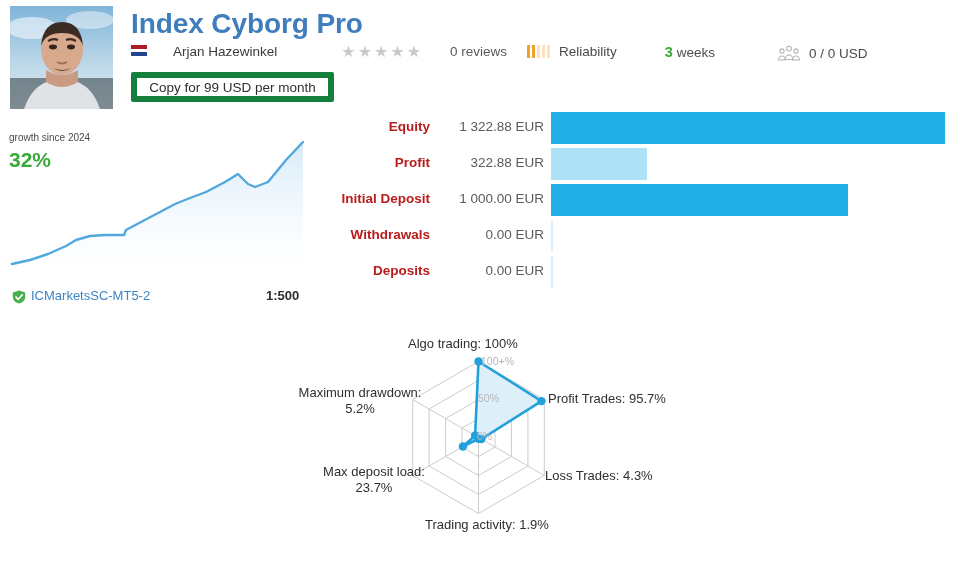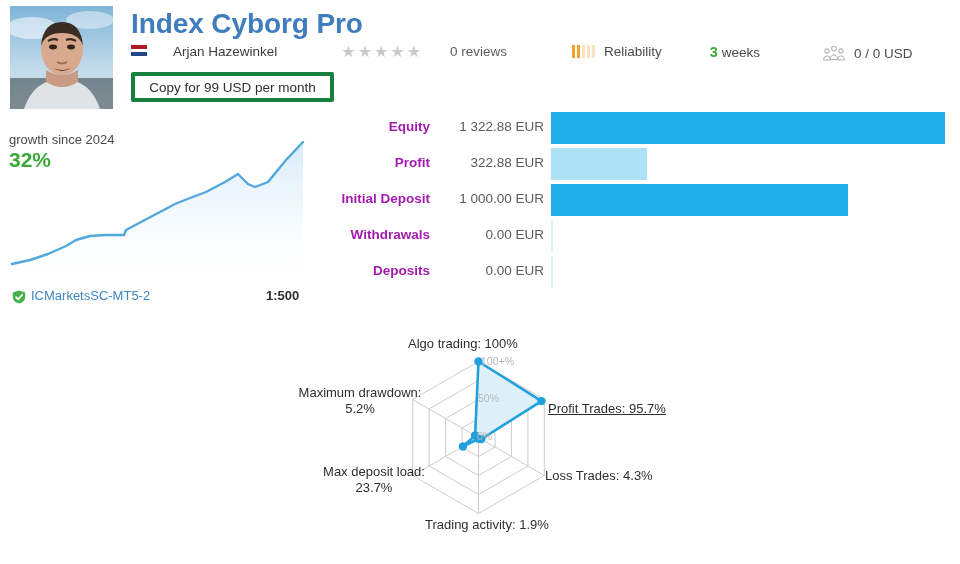--- a/index.html
+++ b/index.html
@@ -78,21 +78,20 @@
   }
   .reviews {
     margin-left: 7px;
     color: #5a5a5a;
     font-size: 13.5px;
   }
 
   .reliability-wrap {
     display: flex;
     align-items: center;
-    margin-left: 45px;
   }
   .rel-bars { display:flex; align-items:flex-end; height: 13px; }
   .rel-bars i {
     width: 3px; height: 13px; margin-right: 2px; display:block;
     background: #f6f0e4;
   }
   .rel-bars i.on { background:#f0a12e; }
   .rel-bars i.dim { background:#fae2c2; }
   .rel-label { margin-left: 7px; color:#4b4b4b; font-size:13.5px; }
 
@@ -100,40 +99,40 @@
   .weeks-num { color:#3aa93a; font-weight:bold; font-size:14.5px; }
 
   .subs-wrap { display:flex; align-items:center; margin-left: 42px; }
   .subs-icon { width: 24px; height: 18px; }
   .subs-label { margin-left: 8px; font-size: 13.5px; color:#4b4b4b; }
 
   .copy-btn {
     position: absolute;
     left: 131px; top: 72px;
     width: 203px; height: 30px;
-    border: 4px solid #15803d;
+    border: 6px solid #15803d;
     background: #ffffff;
     border-radius: 2px;
     color: #2f2f2f;
     font-size: 13.5px;
     font-family: "Liberation Sans", sans-serif;
     cursor: pointer;
     display:flex; align-items:center; justify-content:center;
     padding: 0;
   }
 
   
   .growth {
     position: absolute;
     left: 0; top: 112px;
     width: 320px; height: 170px;
   }
   .growth-label {
     position: absolute; left: 9px; top: 20px;
-    font-size: 13px; color: #4a4a4a;
+    font-size: 10px; color: #4a4a4a;
   }
   .growth-value {
     position: absolute; left: 9px; top: 36px;
     font-size: 21px; font-weight: bold; color: #3aa93a;
   }
   .growth svg { position:absolute; left:0; top:0; }
 
   .broker-row {
     position: absolute;
     left: 0; top: 288px;
@@ -159,21 +158,21 @@
     position: relative;
     height: 36px;
   }
   .stat-name {
     position: absolute;
     left: 0; width: 110px;
     top: 9px;
     text-align: right;
     font-size: 13.5px;
     font-weight: bold;
-    color: #a21caf;
+    color: #b91c1c;
   }
   .stat-value {
     position: absolute;
     left: 134px; width: 90px;
     top: 9px;
     text-align: right;
     font-size: 13.5px;
     color: #5a5a5a;
   }
   .stat-bar-track {
@@ -198,21 +197,21 @@
   }
   .radar svg { position:absolute; left:0; top:0; }
   .radar-label {
     position: absolute;
     font-size: 13px;
     color: #2f2f2f;
     white-space: nowrap;
     line-height: 16px;
   }
   .rl-top    { left: 143px; top: 8px; }
-  .rl-right  { left: 283px; top: 73px; text-decoration: underline; }
+  .rl-right  { left: 283px; top: 63px; }
   .rl-botright{ left: 280px; top: 140px; }
   .rl-bottom { left: 160px; top: 189px; }
   .rl-botleft{ left: 39px; top: 136px; text-align:center; width:140px; }
   .rl-left   { left: 20px; top: 57px; text-align:center; width:150px; }
 
   .axis-tick {
     position: absolute;
     font-size: 10.5px;
     color: #b6b6b6;
     white-space: nowrap;

